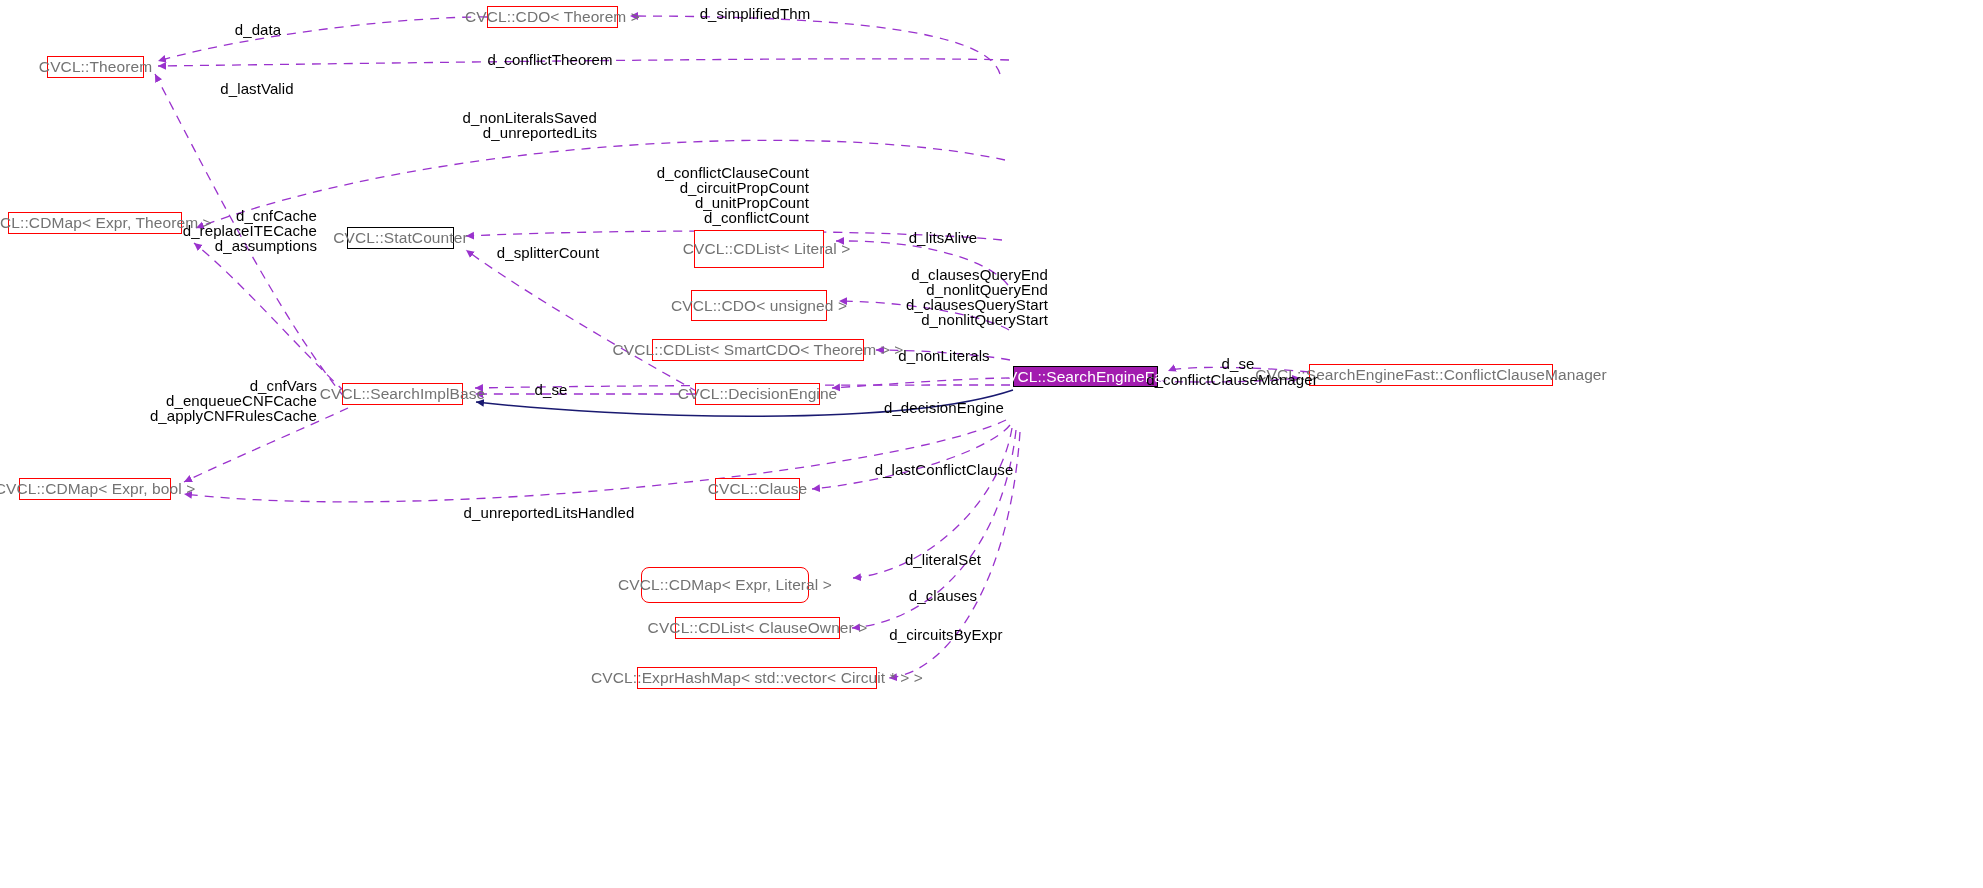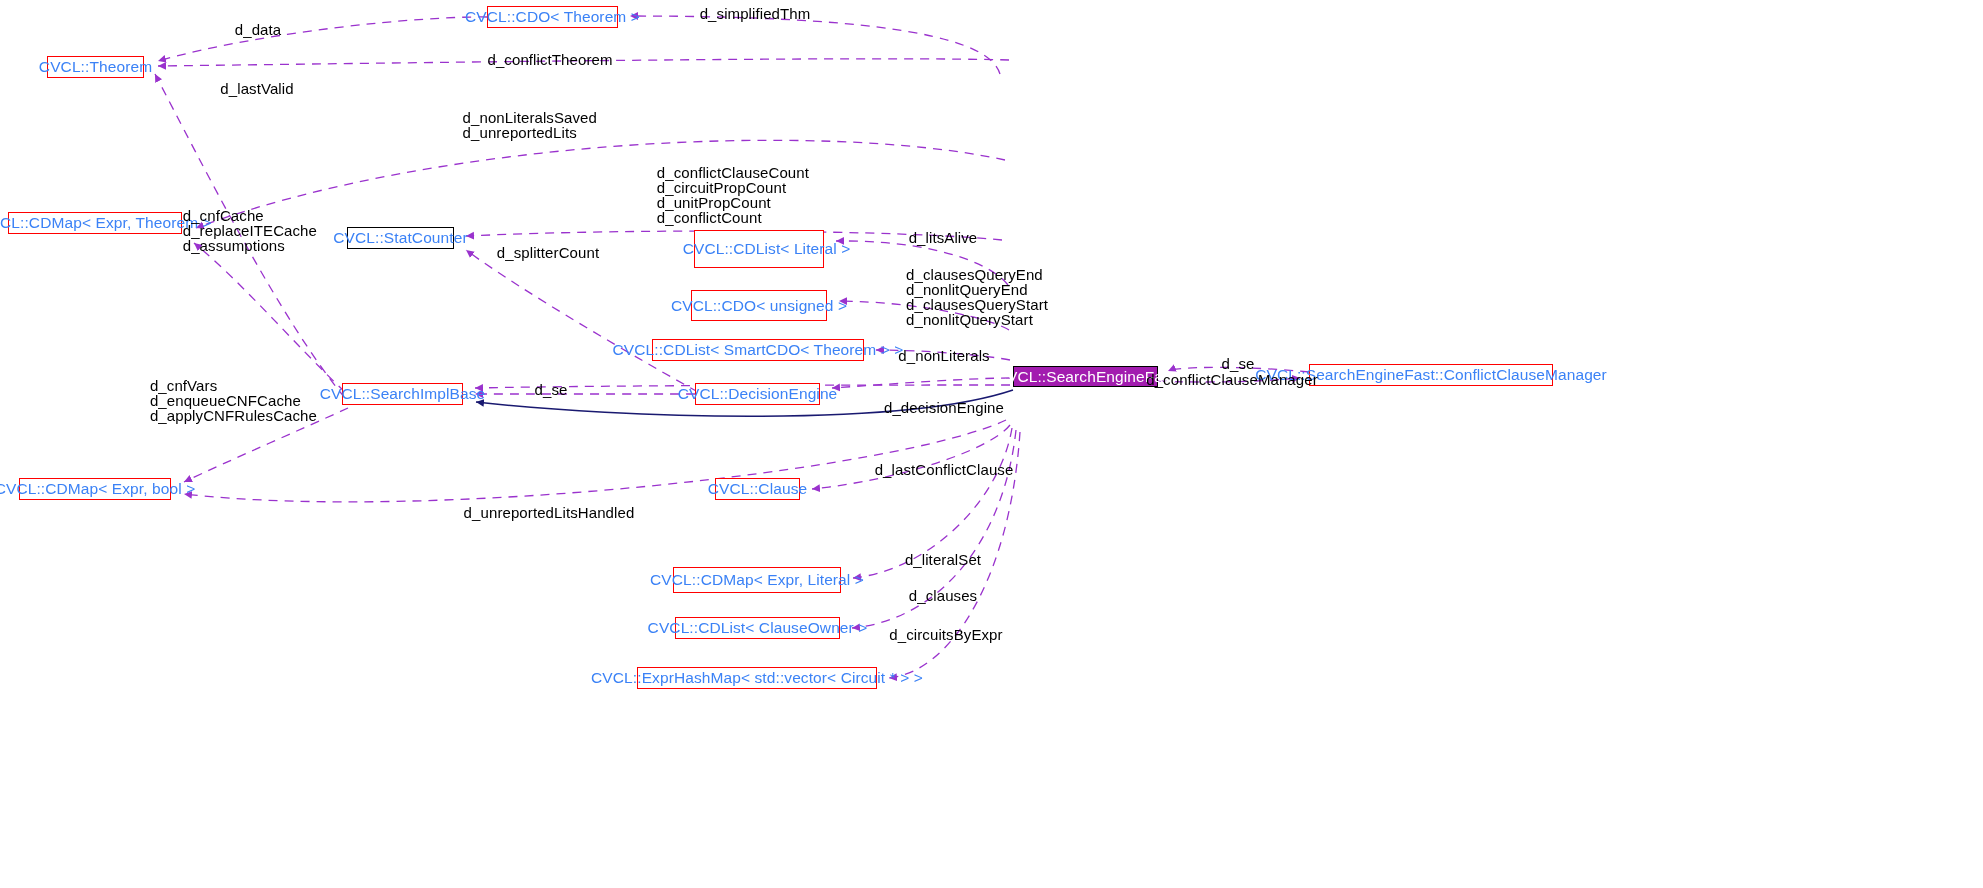--- a/index.html
+++ b/index.html
@@ -19,21 +19,21 @@
     position: absolute;
     left: 0; top: 0;
     width: 1983px;
     height: 888px;
   }
   .node {
     position: absolute;
     box-sizing: border-box;
     border: 1px solid #ff0000;
     background: #ffffff;
-    color: #3b82f6;
+    color: #737373;
     font-size: 15.5px;
     line-height: 1;
     white-space: nowrap;
     display: flex;
     align-items: center;
     justify-content: center;
     padding: 0 9px;
     letter-spacing: 0.1px;
   }
   .node.plain {
@@ -49,21 +49,21 @@
     position: absolute;
     font-size: 15px;
     color: #000000;
     white-space: nowrap;
     line-height: 15px;
     letter-spacing: 0.1px;
   }
   .edge-label.center { transform: translateX(-50%); }
   .edge-label.right { transform: translateX(-100%); }
   .edge-label .ml { display: block; }
-  .edge-label.stack-right { }
+  .edge-label.stack-right { text-align: right; }
 </style>
 </head>
 <body>
 
 <div id="diagram-root">
 
   <svg id="edges" viewBox="0 0 1983 888" xmlns="http://www.w3.org/2000/svg">
     <defs>
       <marker id="ah" markerWidth="9" markerHeight="9" refX="8" refY="4.5" orient="auto" markerUnits="userSpaceOnUse">
         <path d="M8,4.5 L0,0.6 L0,8.4 z" fill="#9a32cd"></path>
@@ -171,21 +171,21 @@
   </div>
 
   <div class="node red" style="left:19px; top:478px; width:152px; height:22px;">
     <span>CVCL::CDMap&lt; Expr, bool &gt;</span>
   </div>
 
   <div class="node red" style="left:715px; top:478px; width:85px; height:22px;">
     <span>CVCL::Clause</span>
   </div>
 
-  <div class="node red" style="left:673px; top:567px; width:168px; height:26px;">
+  <div class="node red" style="left:641px; top:567px; width:168px; height:36px;border-radius:8px;">
     <span>CVCL::CDMap&lt; Expr, Literal &gt;</span>
   </div>
 
   <div class="node red" style="left:675px; top:617px; width:165px; height:22px;">
     <span>CVCL::CDList&lt; ClauseOwner &gt;</span>
   </div>
 
   <div class="node red" style="left:637px; top:667px; width:240px; height:22px;">
     <span>CVCL::ExprHashMap&lt; std::vector&lt; Circuit * &gt; &gt;</span>
   </div>

